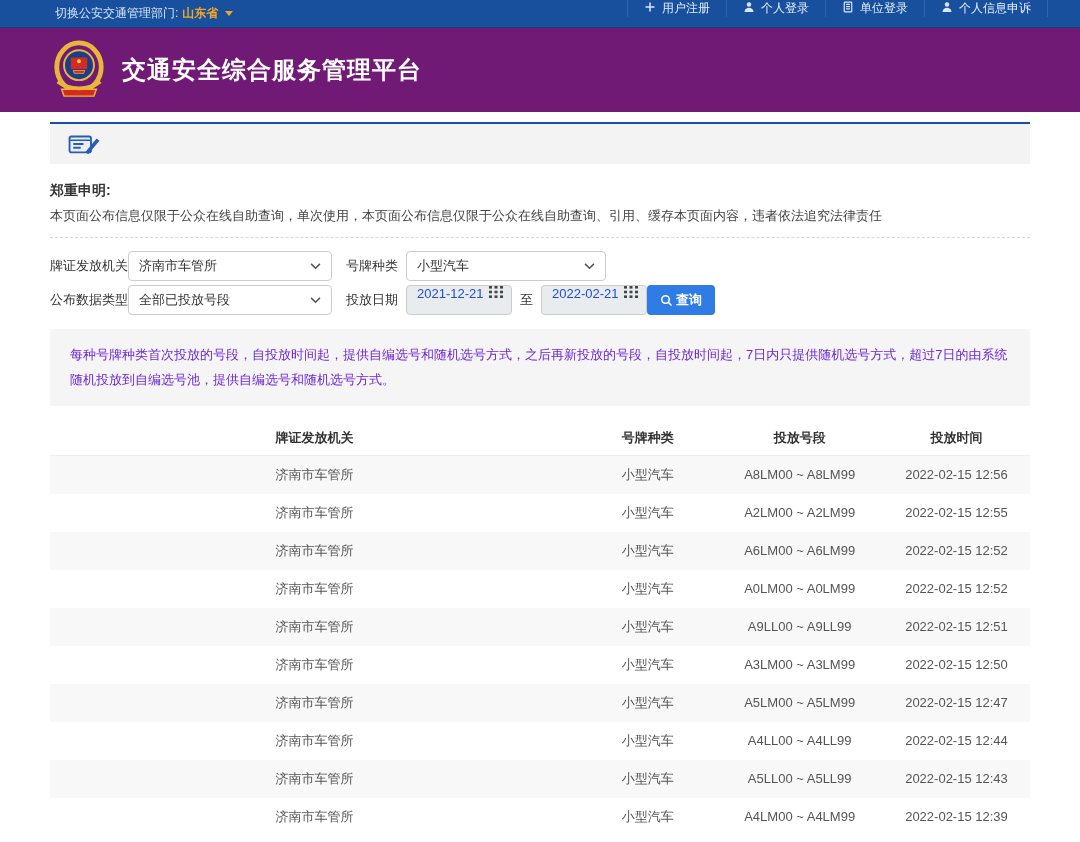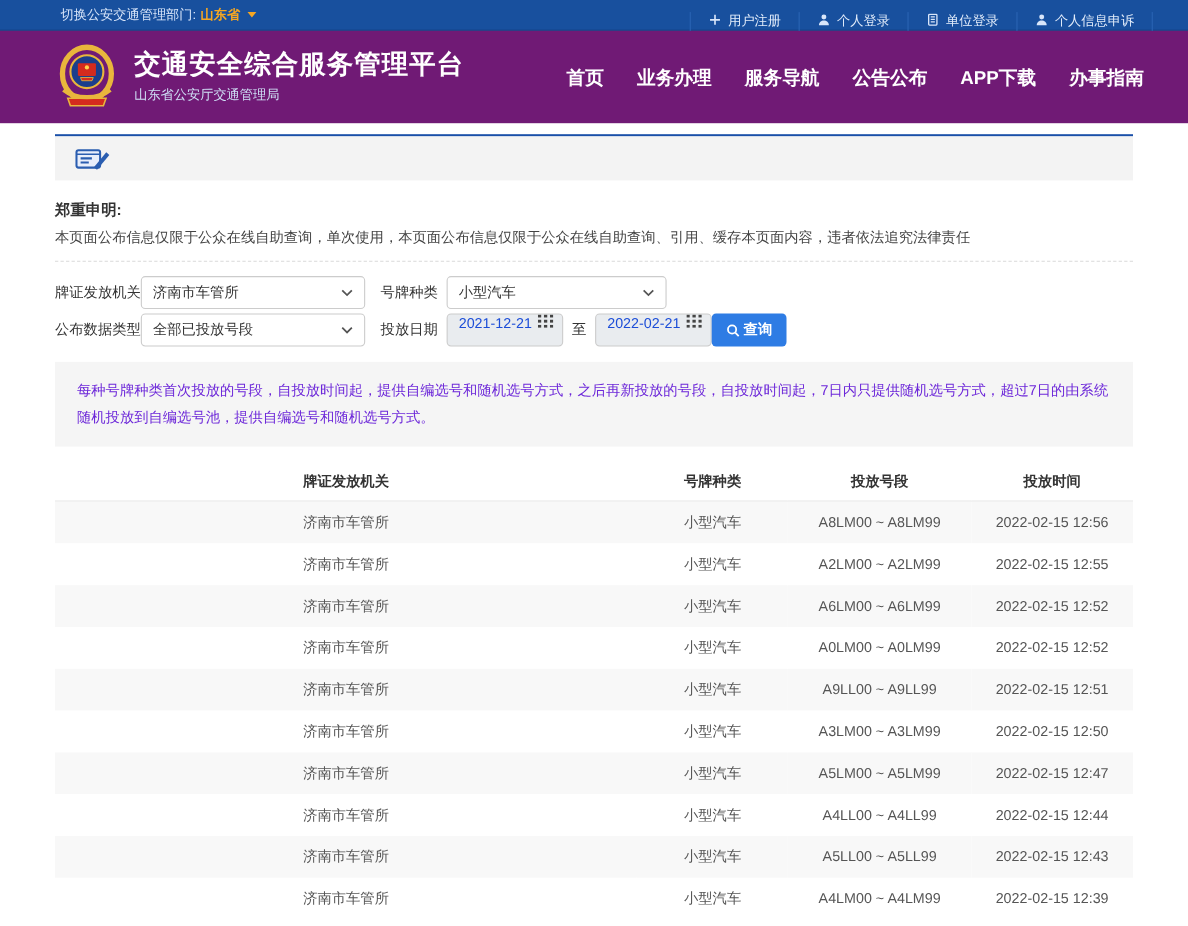--- a/index.html
+++ b/index.html
@@ -7,21 +7,21 @@
     font-family: "Liberation Sans", "DejaVu Sans", sans-serif; }
 
   
   .topbar { height: 28px; background: #18509e; color: #d9e6fa; font-size: 12px;
     display: flex; align-items: center; justify-content: space-between;
     padding: 0 32px 0 55px; border-bottom: 1px solid #123f80; }
   .topbar-left { display: flex; align-items: center; gap: 4px; cursor: pointer; justify-content: flex-end; }
   .topbar-region { color: #f5a623; font-weight: bold; }
   .caret-down { width: 0; height: 0; border-left: 4px solid transparent;
     border-right: 4px solid transparent; border-top: 5px solid #f5a623; margin-left: 3px; }
-  .topbar-right { display: flex; align-items: flex-end; height: 28px; }
+  .topbar-right { display: flex; align-items: flex-start; height: 28px; }
   .topbar-link { display: flex; align-items: center; gap: 6px; padding: 0 16px;
     border-left: 1px solid #2a64b4; color: #e3edfb; cursor: pointer; }
   .topbar-link:last-child { border-right: 1px solid #2a64b4; }
   .topbar-link svg { width: 12px; height: 12px; }
 
   
   .mainheader { height: 84px; background: #701a75; display: flex; align-items: center;
     padding: 0 40px 0 50px; }
   .badge { width: 58px; height: 62px; flex: 0 0 auto; margin-right: 14px; }
   .brand-title { color: #fff; font-size: 24px; font-weight: bold; letter-spacing: 1px; line-height: 1.2; }
@@ -122,29 +122,20 @@
     <ellipse cx="30" cy="29" rx="23" ry="25" fill="none" stroke="#e9b63c" stroke-width="5"></ellipse>
     <circle cx="30" cy="27" r="15.5" fill="#1b3e8c" stroke="#e9b63c" stroke-width="2"></circle>
     <rect x="21.5" y="19" width="17" height="12" rx="1" fill="#d42b1e"></rect>
     <circle cx="30" cy="23" r="2" fill="#ffd34d"></circle>
     <path d="M24 32.5h12l-1.2 3h-9.6z" fill="#d42b1e" stroke="#e9b63c" stroke-width="0.8"></path>
     <path d="M12 52h36l-2.5 7h-31z" fill="#d42b1e" stroke="#e9b63c" stroke-width="1.5"></path>
     <path d="M8 44c6 5 13 7 22 7s16-2 22-7" fill="none" stroke="#e9b63c" stroke-width="4"></path>
   </svg>
   <div>
     <div class="brand-title">交通安全综合服务管理平台</div>
-    <div class="brand-sub">山东省公安厅交通管理局</div>
-  </div>
-  <div class="mainnav">
-    <a>首页</a>
-    <a>业务办理</a>
-    <a>服务导航</a>
-    <a>公告公布</a>
-    <a>APP下载</a>
-    <a>办事指南</a>
   </div>
 </div>
 
 <div class="container">
   <div class="titlebar">
     <div class="titlebar-inner">
       <svg viewBox="0 0 34 30">
         <rect x="1.5" y="7" width="23" height="17" rx="2" fill="#e8eefb" stroke="#2a5db0" stroke-width="2"></rect>
         <path d="M1.5 11h23" stroke="#2a5db0" stroke-width="1.6"></path>
         <path d="M5.5 15h11M5.5 19h8" stroke="#2a5db0" stroke-width="2"></path>

